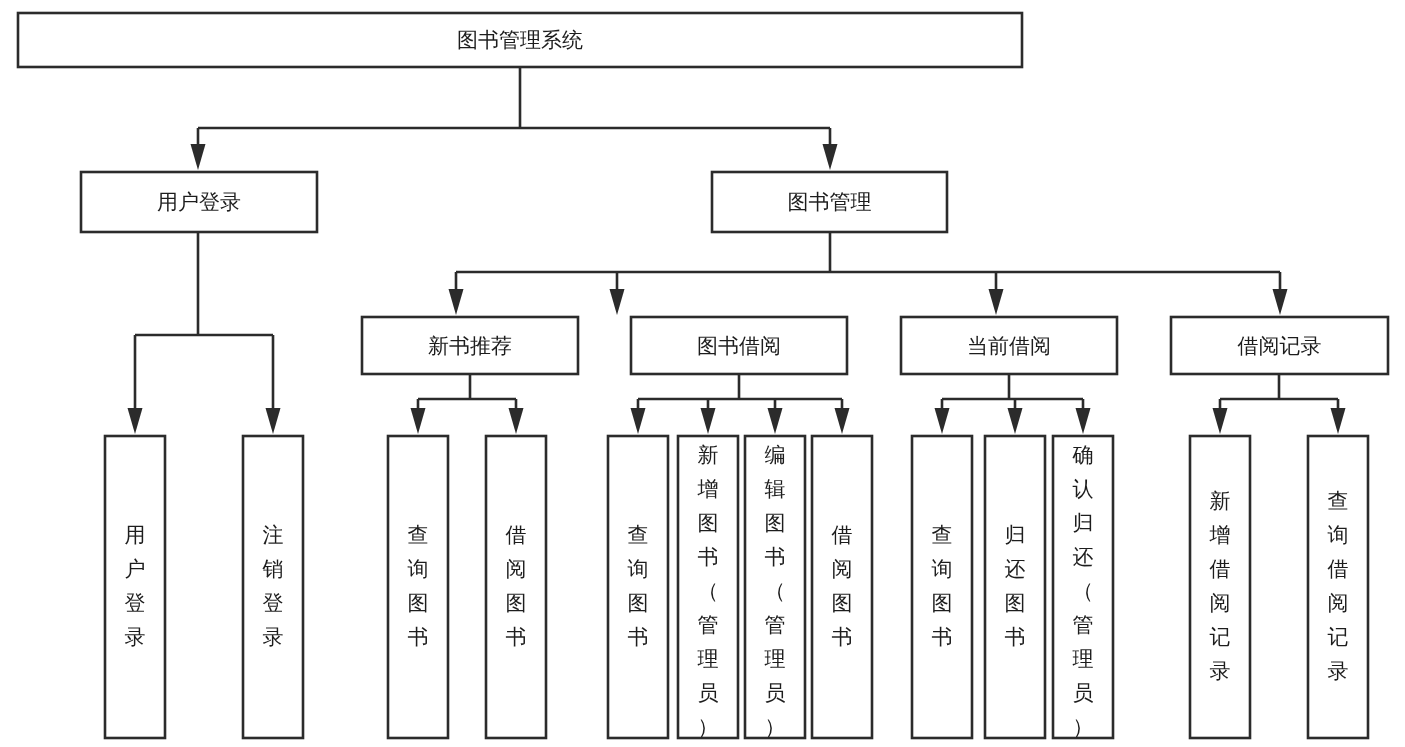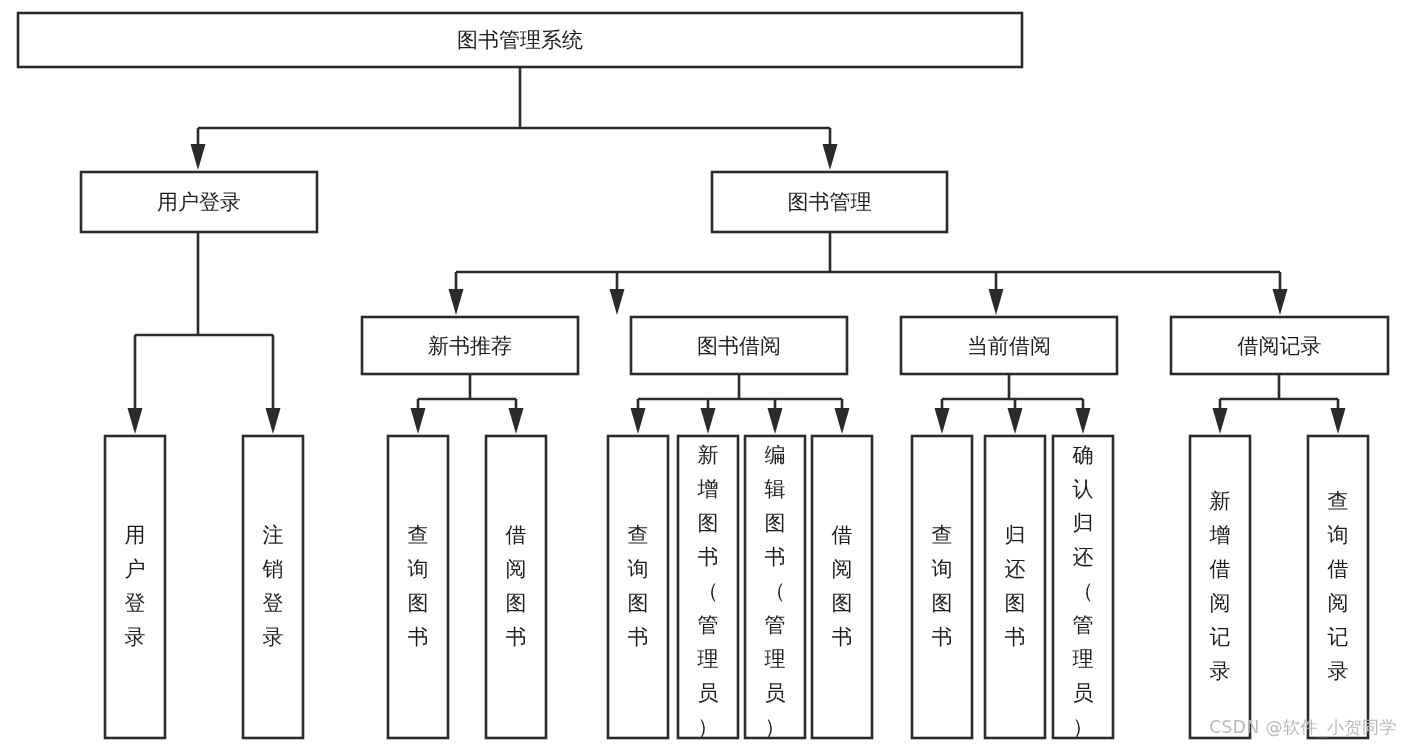--- a/index.html
+++ b/index.html
@@ -209,14 +209,13 @@
         <g>
           <rect class="node-box" x="1190" y="436" width="60" height="302"></rect>
           <text class="node-label-h" x="1220" y="0" font-size="24"><tspan x="1220" y="502">新</tspan><tspan x="1220" y="536">增</tspan><tspan x="1220" y="570">借</tspan><tspan x="1220" y="604">阅</tspan><tspan x="1220" y="638">记</tspan><tspan x="1220" y="672">录</tspan></text>
         </g>
         <g>
           <rect class="node-box" x="1308" y="436" width="60" height="302"></rect>
           <text class="node-label-h" x="1338" y="0" font-size="24"><tspan x="1338" y="502">查</tspan><tspan x="1338" y="536">询</tspan><tspan x="1338" y="570">借</tspan><tspan x="1338" y="604">阅</tspan><tspan x="1338" y="638">记</tspan><tspan x="1338" y="672">录</tspan></text>
         </g>
       </g>
   </svg>
-  <div class="watermark">CSDN @软件_小贺同学</div>
 </div>
 
 </body></html>

